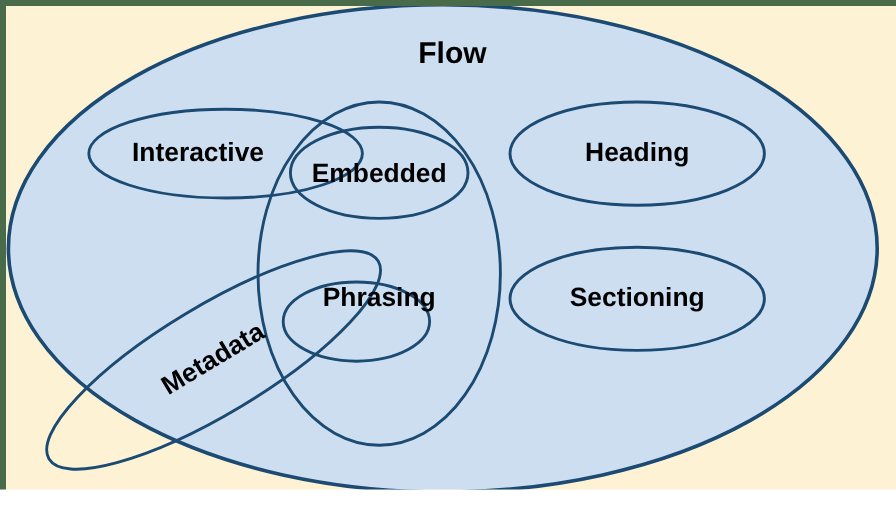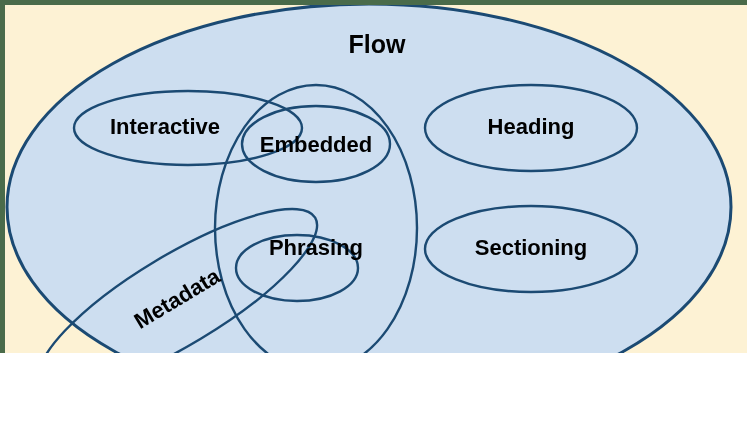--- a/index.html
+++ b/index.html
@@ -3,21 +3,21 @@
 <meta charset="utf-8">
 <style>
   html, body {
     margin: 0;
     padding: 0;
     background: #ffffff;
   }
   #canvas {
     position: relative;
     width: 747px;
-    height: 353px;
+    height: 408px;
     overflow: hidden;
     font-family: "Liberation Sans", sans-serif;
   }
   #diagram-svg {
     display: block;
     width: 747px;
     height: 428px;
   }
   .venn-label {
     font-family: "Liberation Sans", sans-serif;

